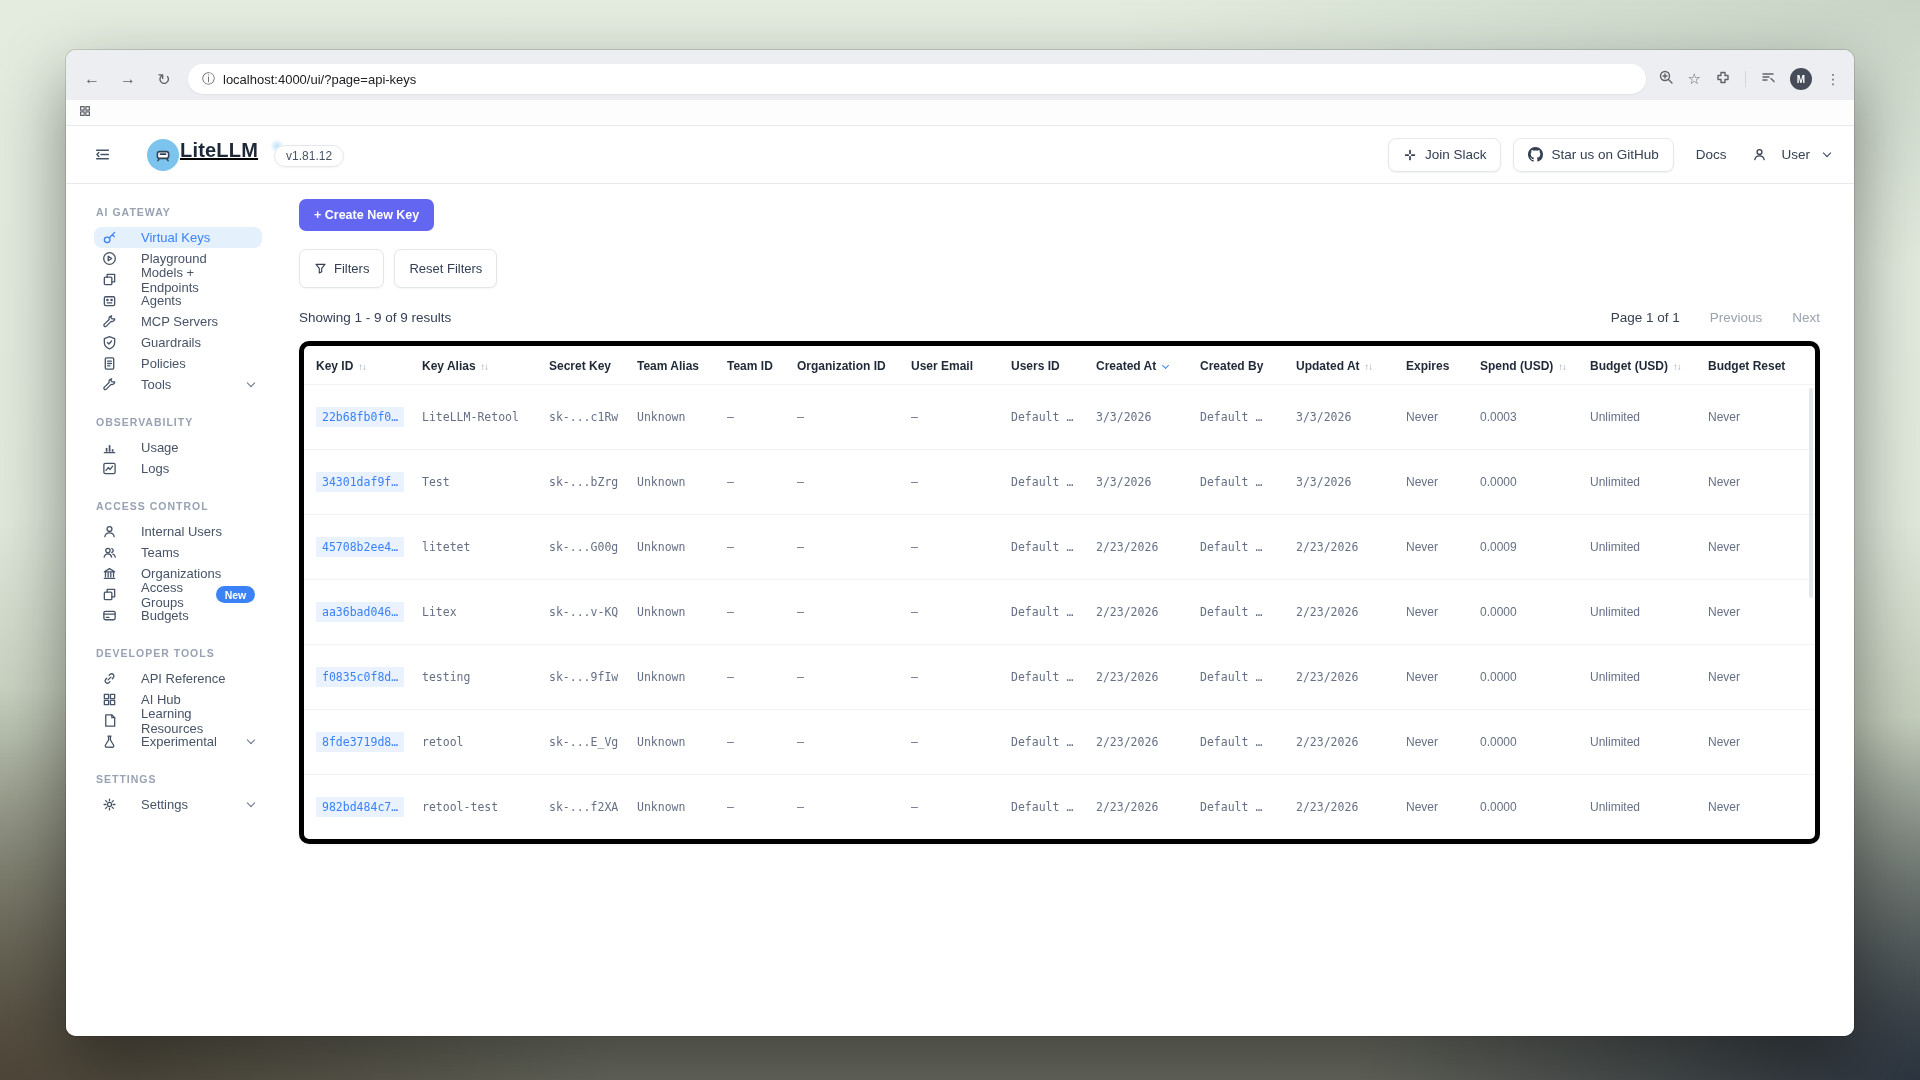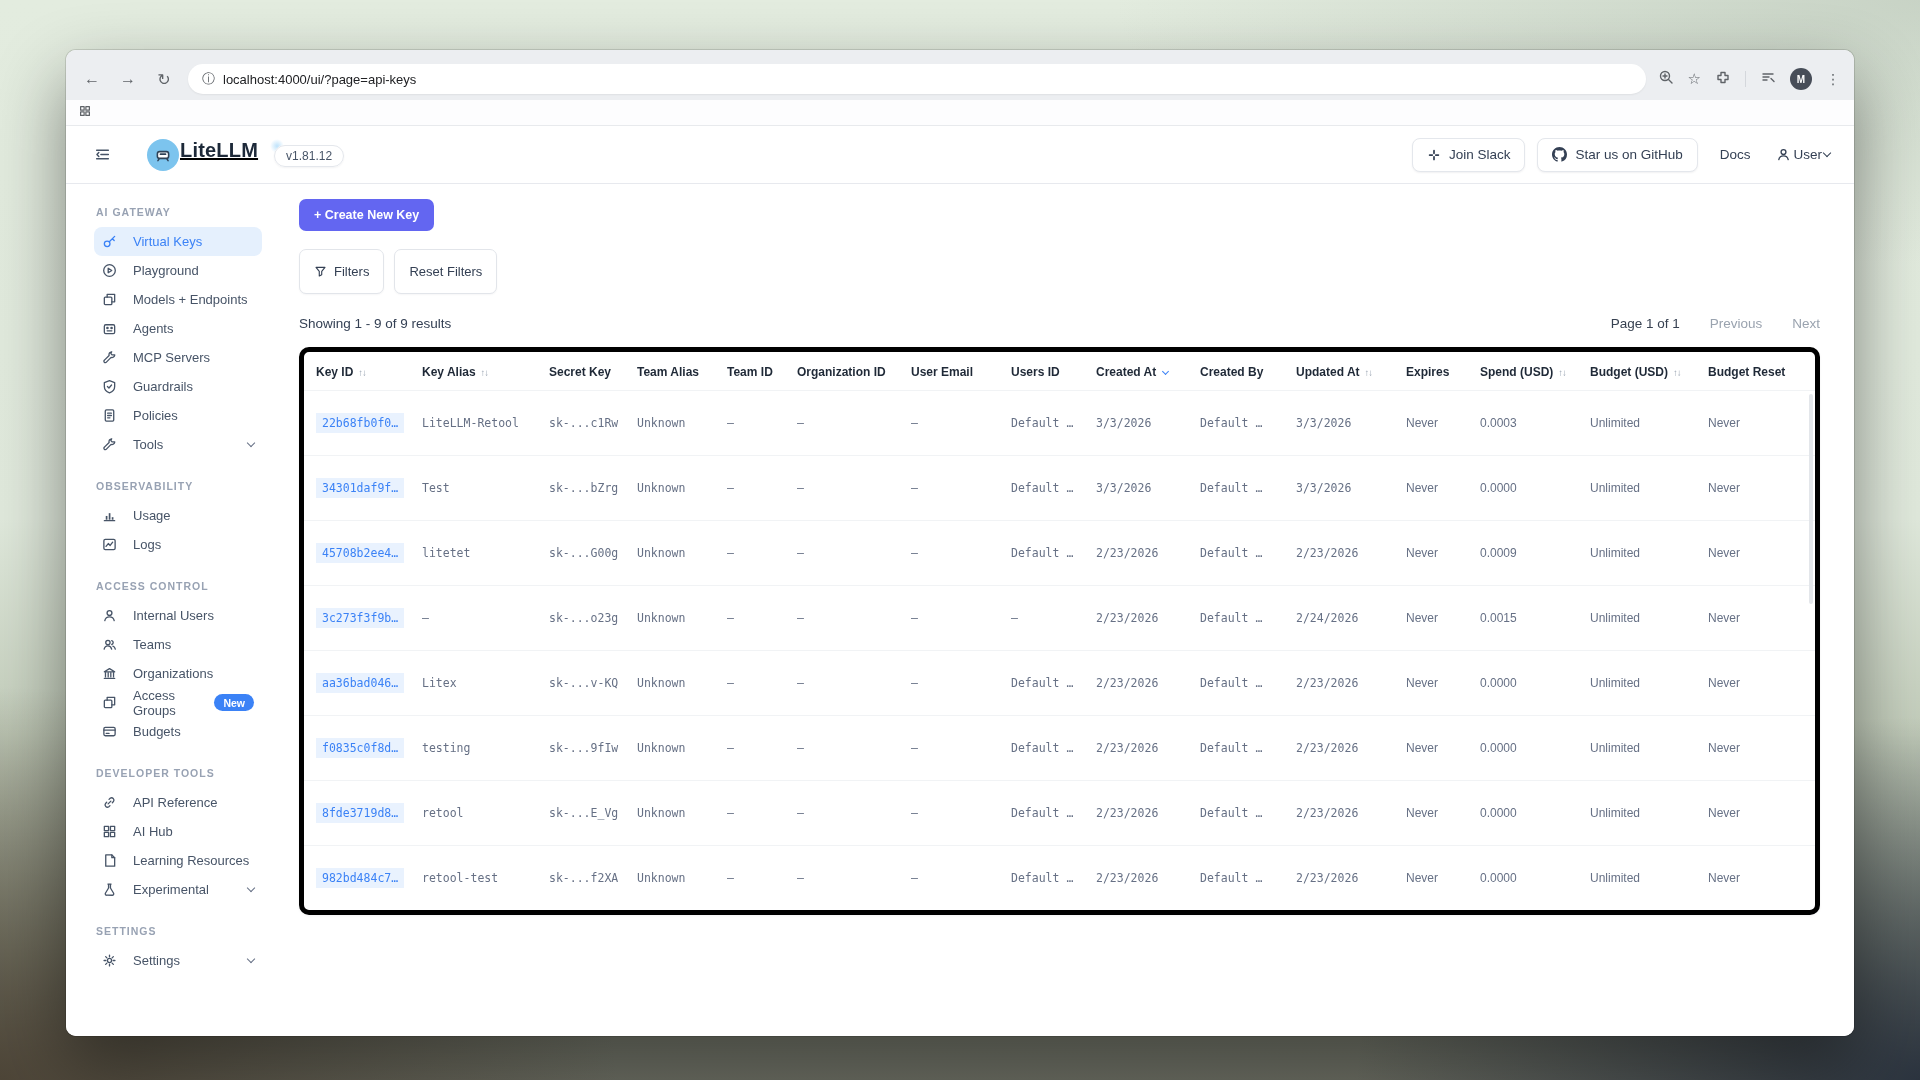--- a/index.html
+++ b/index.html
@@ -37,39 +37,39 @@
   .collapse { color:#475467; margin:0 10px 0 4px; display:flex; }
   .logo-wrap { display:flex; align-items:flex-start; gap:1px; margin-left:26px;text-decoration:underline; }
   .logo-circle { width:32px; height:32px; border-radius:50%; background:#7cc4ee; display:flex; align-items:center; justify-content:center; }
   .brand { font-size:20px; font-weight:700; color:#1d2939; letter-spacing:.2px; }
   .ver-wrap { position:relative; margin-left:16px; }
   .ver-spark { position:absolute; left:-4px; top:-7px; width:14px; height:14px; border-radius:50%; background:radial-gradient(circle,#bfe3fb 0%, rgba(191,227,251,0) 70%); }
   .version { position:relative; border:1px solid #e4e7ec; background:#fff; border-radius:14px; padding:3px 11px; font-size:12px; color:#475467; box-shadow:0 1px 2px rgba(16,24,40,.05); }
   .hdr-spacer { flex:1; }
   .hdr-btn { display:flex; align-items:center; gap:8px; height:34px; padding:0 14px; border:1px solid #e4e7ec; border-radius:8px; background:#fff; font-size:13.5px; font-weight:500; color:#344054; box-shadow:0 1px 2px rgba(16,24,40,.06); margin-left:12px; }
   .hdr-link { font-size:13.5px; color:#344054; margin:0 10px 0 22px;text-align:right; }
-  .hdr-user { display:flex; align-items:center; gap:2px; font-size:13.5px; color:#344054; margin-left:16px; }
+  .hdr-user { display:flex; align-items:center; gap:14px; font-size:13.5px; color:#344054; margin-left:16px; }
   .chev { width:6px; height:6px; border-right:1.6px solid currentColor; border-bottom:1.6px solid currentColor; transform:rotate(45deg); display:inline-block; margin-top:-3px; }
 
   
   .app-body { flex:1; display:flex; min-height:0; background:#fff; }
   .sidebar { width:233px; flex:0 0 233px; padding:12px 0 0 28px; }
   .sec-label { font-size:10.5px; font-weight:700; letter-spacing:1px; color:#98a2b3; margin:21px 0 9px 2px; }
   .sec-label.first { margin-top:10px; }
-  .side-item { display:flex; align-items:center; gap:16px; height:29px; width:168px; padding:0 8px; border-radius:8px; color:#475467; font-size:13px; cursor:pointer; }
+  .side-item { display:flex; align-items:center; gap:24px; height:21px; width:168px; padding:0 8px; border-radius:8px; color:#475467; font-size:13px; cursor:pointer; }
   .side-item .sicon { display:flex; color:#475467; }
   .side-item.active { background:#e5f0fd; color:#3b82f6; font-weight:500; }
   .side-item.active .sicon { color:#3b82f6; }
   .side-chev { margin-left:auto; color:#667085; }
   .badge-new { background:#3b82f6; color:#fff; font-size:10.5px; font-weight:600; padding:2.5px 9px; border-radius:11px; margin-left:8px; }
 
   .main { flex:1; min-width:0; padding:0 34px 0 0; }
   .btn-create { margin-top:15px; height:32px; background:#6366f1; color:#fff; border:none; border-radius:7px; font-size:12.5px; font-weight:600; padding:0 15px; font-family:inherit; }
   .filter-row { margin-top:18px; display:flex; gap:10px; }
-  .btn-light { display:flex; align-items:center; gap:7px; height:45px; padding:12px 14px; background:#fff; border:1px solid #e2e5ea; border-radius:7px; font-size:13px; color:#344054; box-shadow:0 1px 2px rgba(16,24,40,.04); font-family:inherit; }
+  .btn-light { display:flex; align-items:center; gap:7px; height:39px; padding:12px 14px; background:#fff; border:1px solid #e2e5ea; border-radius:7px; font-size:13px; color:#344054; box-shadow:0 1px 2px rgba(16,24,40,.04); font-family:inherit; }
   .summary-row { margin-top:22px; display:flex; align-items:center; justify-content:space-between; }
   .summary { font-size:13.5px; color:#344054; }
   .pager { display:flex; align-items:center; gap:30px; }
   .page-info { font-size:13.5px; color:#374151; font-weight:500; }
   .pg-btn { font-size:13.5px; color:#9aa3af; }
 
   .card { margin-top:16px; border:5px solid #000000; border-radius:10px; box-shadow:0 1px 3px rgba(16,24,40,.05); overflow:hidden; background:#fff; position:relative; }
   table { width:100%; border-collapse:collapse; table-layout:fixed; }
   th { text-align:left; font-size:12px; font-weight:700; color:#1f2937; padding:13px 4px 11px 12px; white-space:nowrap; overflow:hidden; }
   .sort { font-size:9.5px; color:#9aa4b2; margin-left:5px; letter-spacing:-1px; font-weight:400; }
@@ -483,37 +483,20 @@
                 <td class="mono">Default …</td>
                 <td class="mono">2/23/2026</td>
                 <td class="mono">Default …</td>
                 <td class="mono">2/23/2026</td>
                 <td>Never</td>
                 <td>0.0009</td>
                 <td>Unlimited</td>
                 <td>Never</td>
               </tr>
 
-              <tr>
-                <td><span class="keylink">3c273f3f9b…</span></td>
-                <td class="mono">–</td>
-                <td class="mono">sk-...o23g</td>
-                <td class="mono">Unknown</td>
-                <td class="mono">–</td>
-                <td class="mono">–</td>
-                <td class="mono">–</td>
-                <td class="mono">–</td>
-                <td class="mono">2/23/2026</td>
-                <td class="mono">Default …</td>
-                <td class="mono">2/24/2026</td>
-                <td>Never</td>
-                <td>0.0015</td>
-                <td>Unlimited</td>
-                <td>Never</td>
-              </tr>
 
               <tr>
                 <td><span class="keylink">aa36bad046…</span></td>
                 <td class="mono">Litex</td>
                 <td class="mono">sk-...v-KQ</td>
                 <td class="mono">Unknown</td>
                 <td class="mono">–</td>
                 <td class="mono">–</td>
                 <td class="mono">–</td>
                 <td class="mono">Default …</td>

